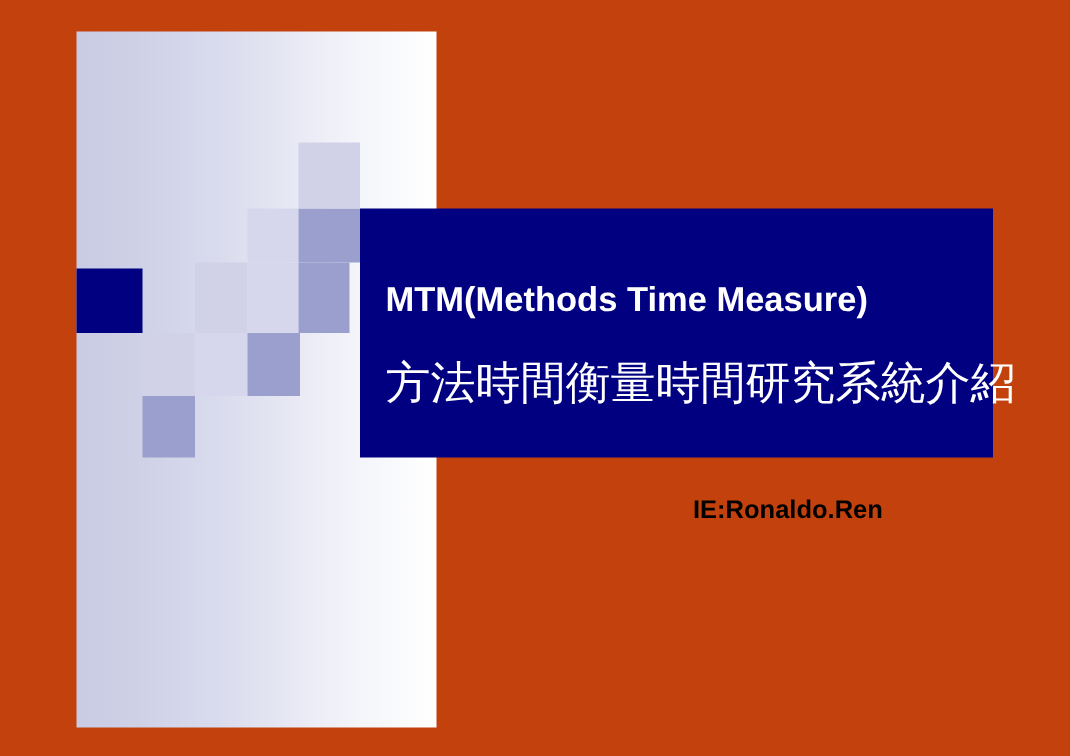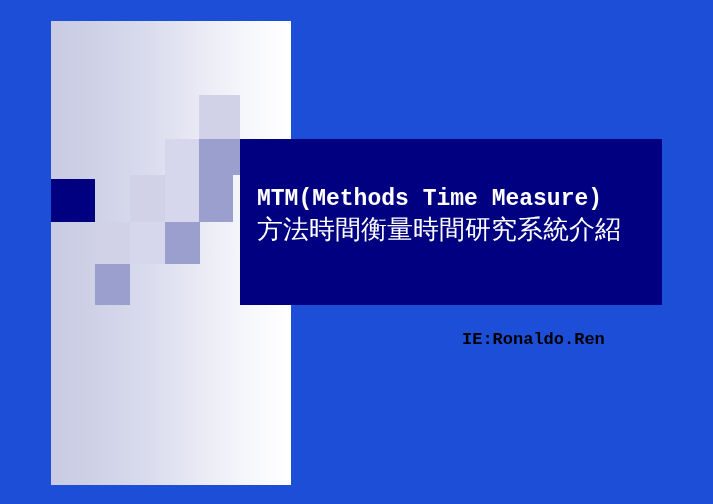--- a/index.html
+++ b/index.html
@@ -5,23 +5,23 @@
 <style>
   html, body {
     margin: 0;
     padding: 0;
     background: #ffffff;
   }
   #slide {
     position: relative;
     width: 713px;
     height: 504px;
-    background: #1d4ed8;
+    background: #c2410c;
     overflow: hidden;
-    font-family: Liberation Mono, monospace;
+    font-family: Liberation Sans, sans-serif;
   }
 
   
   #gradient-panel {
     position: absolute;
     left: 51px;
     top: 21px;
     width: 240px;
     height: 464px;
     background: linear-gradient(to right,
@@ -60,25 +60,26 @@
   #title-line-en {
     color: #ffffff;
     font-size: 23px;
     font-weight: bold;
     line-height: 30px;
     letter-spacing: 0px;
     white-space: nowrap;
   }
   #title-line-cjk {
     color: #ffffff;
-    font-size: 26px;
+    font-size: 30px;
     font-weight: normal;
     line-height: 34px;
     letter-spacing: 0px;
     white-space: nowrap;
+    margin-top: 25px;
   }
 
   
   #author-block {
     position: absolute;
     left: 462px;
     top: 328px;
     color: #000000;
     font-size: 17px;
     font-weight: bold;

